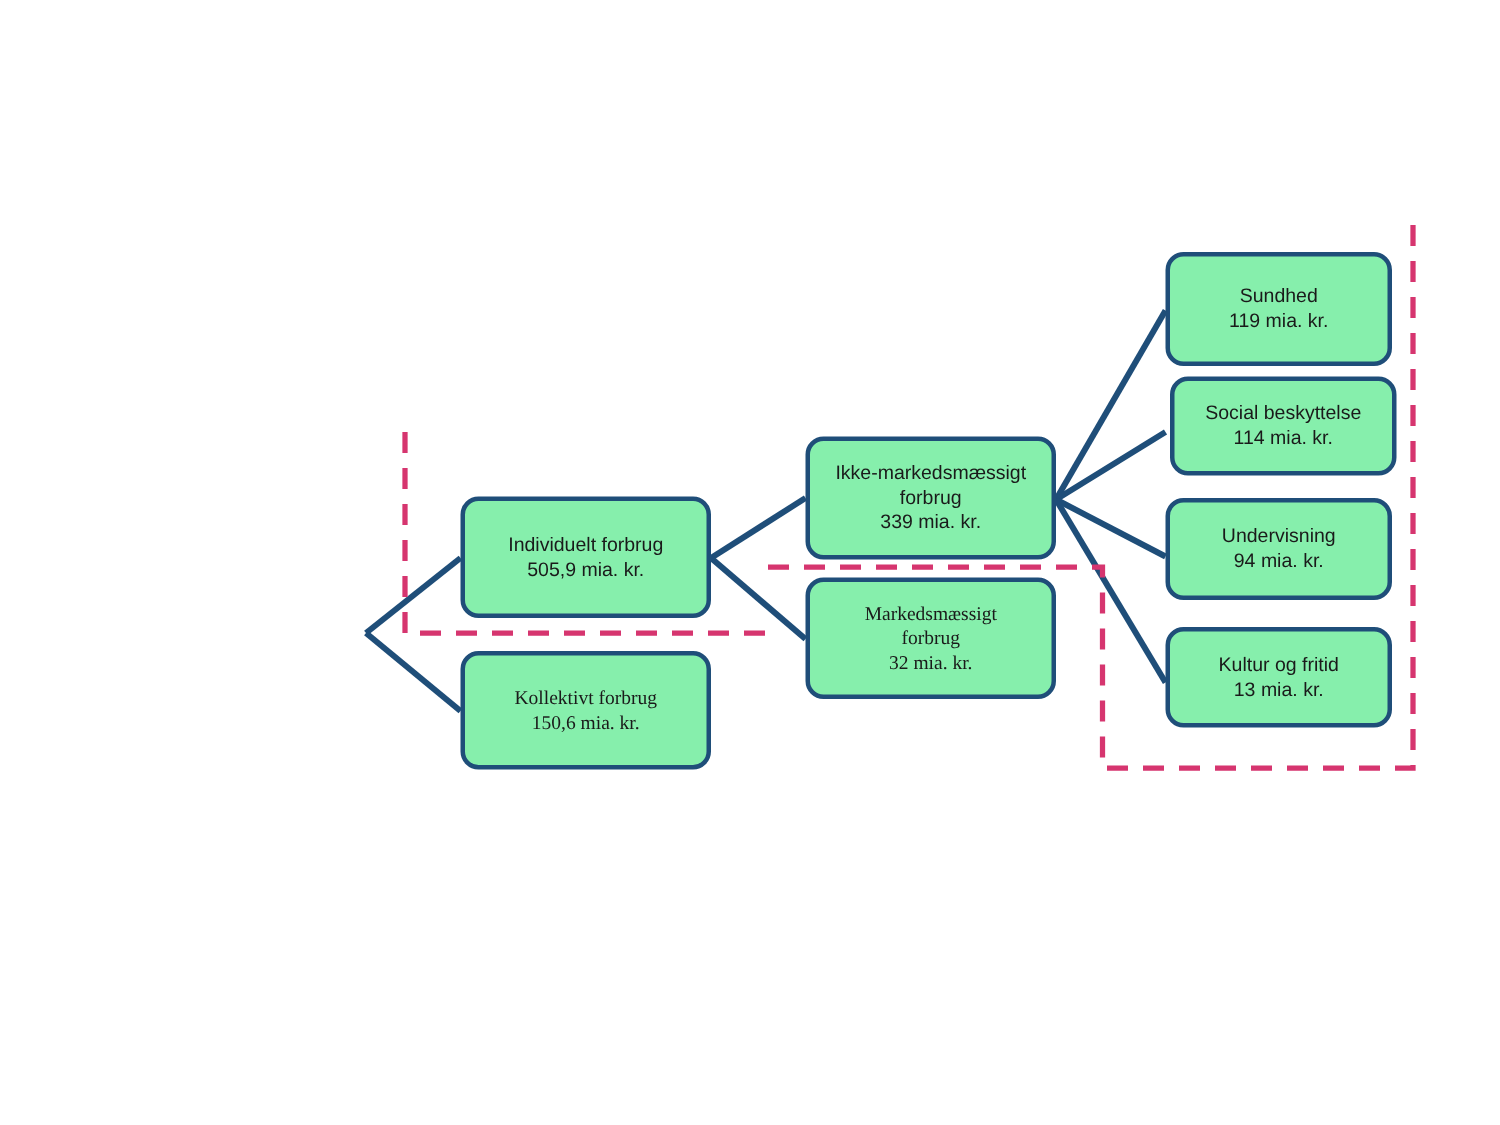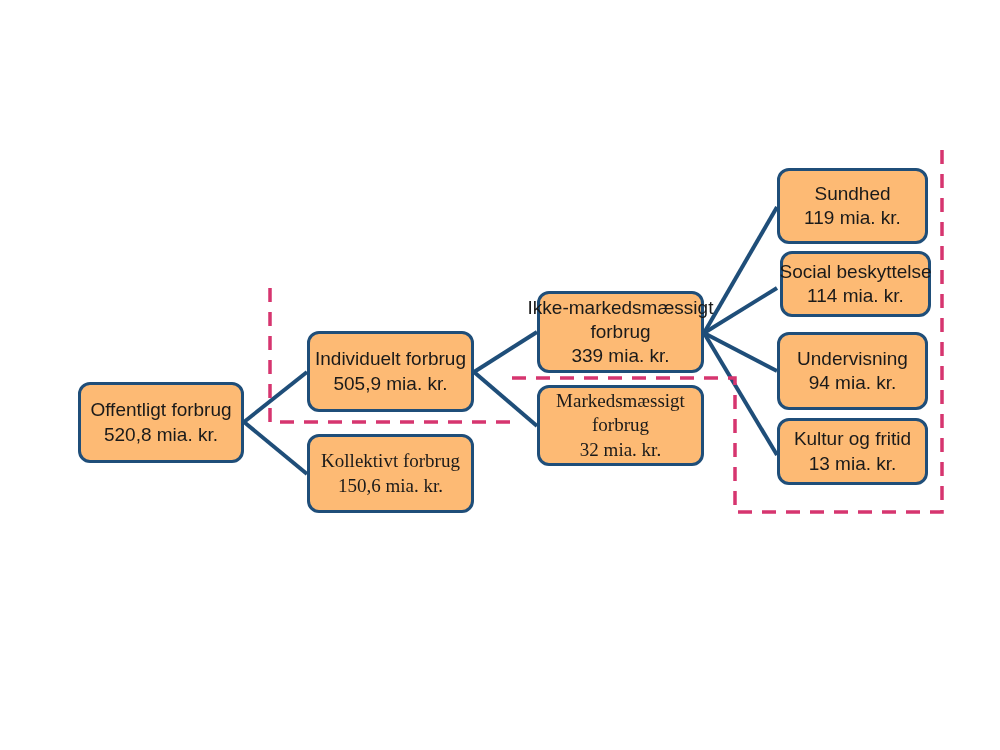--- a/index.html
+++ b/index.html
@@ -21,45 +21,45 @@
     position: absolute;
     left: 0;
     top: 0;
     width: 1000px;
     height: 750px;
     pointer-events: none;
   }
   .node {
     position: absolute;
     box-sizing: border-box;
-    background: #fdba74;
+    background: #86efac;
     border: 3px solid #1F4E79;
     border-radius: 12px;
     display: flex;
     flex-direction: column;
     align-items: center;
     justify-content: center;
     text-align: center;
     color: #1a1a1a;
-    font-size: 19px;
+    font-size: 13px;
     line-height: 1.28;
     z-index: 2;
   }
   .node .line {
     display: block;
     white-space: nowrap;
   }
   .node-offentligt  { left: 78px;  top: 382px; width: 166px; height: 81px; }
   .node-individuelt { left: 307px; top: 331px; width: 167px; height: 81px; }
   .node-kollektivt  { left: 307px; top: 434px; width: 167px; height: 79px; font-family: Liberation Serif, serif; }
   .node-ikke-marked { left: 537px; top: 291px; width: 167px; height: 82px; }
   .node-marked      { left: 537px; top: 385px; width: 167px; height: 81px; font-family: Liberation Serif, serif; }
   .node-sundhed     { left: 777px; top: 168px; width: 151px; height: 76px; }
   .node-social      { left: 780px; top: 251px; width: 151px; height: 66px; }
-  .node-undervisning{ left: 777px; top: 332px; width: 151px; height: 78px; }
+  .node-undervisning{ left: 777px; top: 332px; width: 151px; height: 68px; }
   .node-kultur      { left: 777px; top: 418px; width: 151px; height: 67px; }
 </style>
 </head>
 <body>
 
 <div id="canvas">
 
   <svg id="connector-layer" viewBox="0 0 1000 750" width="1000" height="750" xmlns="http://www.w3.org/2000/svg">
 
     <g stroke="#1F4E79" stroke-width="4" fill="none" stroke-linecap="butt" stroke-linejoin="miter">
@@ -73,24 +73,20 @@
       <path d="M 704 333 L 777 288"></path>
       <path d="M 704 333 L 777 371"></path>
       <path d="M 704 333 L 777 455"></path>
     </g>
 
     <path d="M 270 288 L 270 422 L 512 422" stroke="#D6356F" stroke-width="3.5" fill="none" stroke-dasharray="14 10" stroke-linecap="butt"></path>
 
     <path d="M 512 378 L 735 378 L 735 512 L 942 512 L 942 140" stroke="#D6356F" stroke-width="3.5" fill="none" stroke-dasharray="14 10" stroke-linecap="butt"></path>
   </svg>
 
-  <div class="node node-offentligt">
-    <span class="line">Offentligt forbrug</span>
-    <span class="line">520,8 mia. kr.</span>
-  </div>
 
   <div class="node node-individuelt">
     <span class="line">Individuelt forbrug</span>
     <span class="line">505,9 mia. kr.</span>
   </div>
 
   <div class="node node-kollektivt">
     <span class="line">Kollektivt forbrug</span>
     <span class="line">150,6 mia. kr.</span>
   </div>

